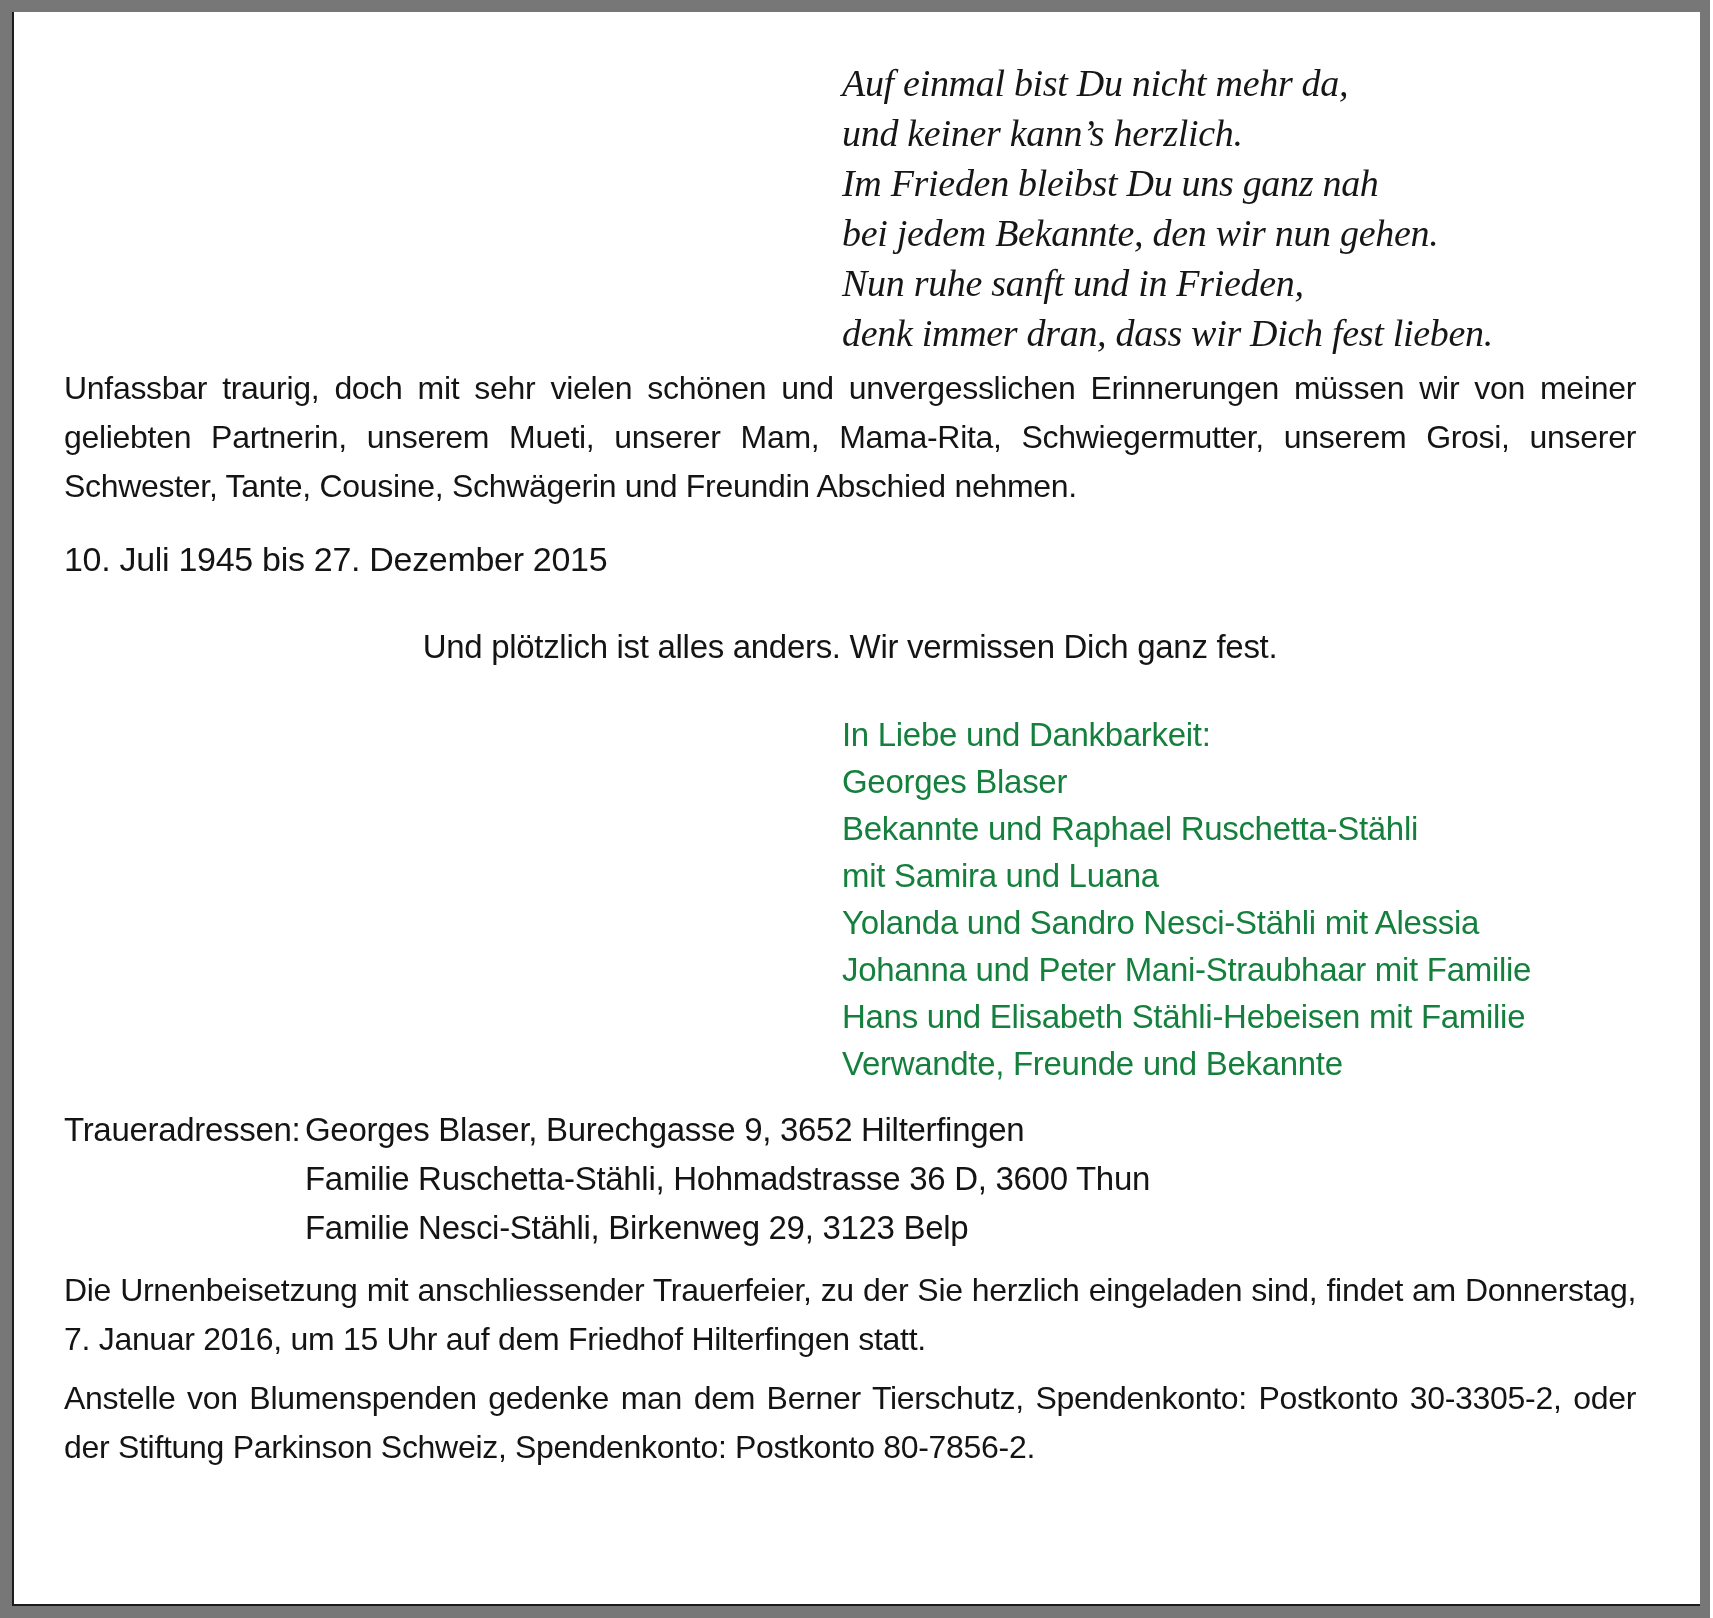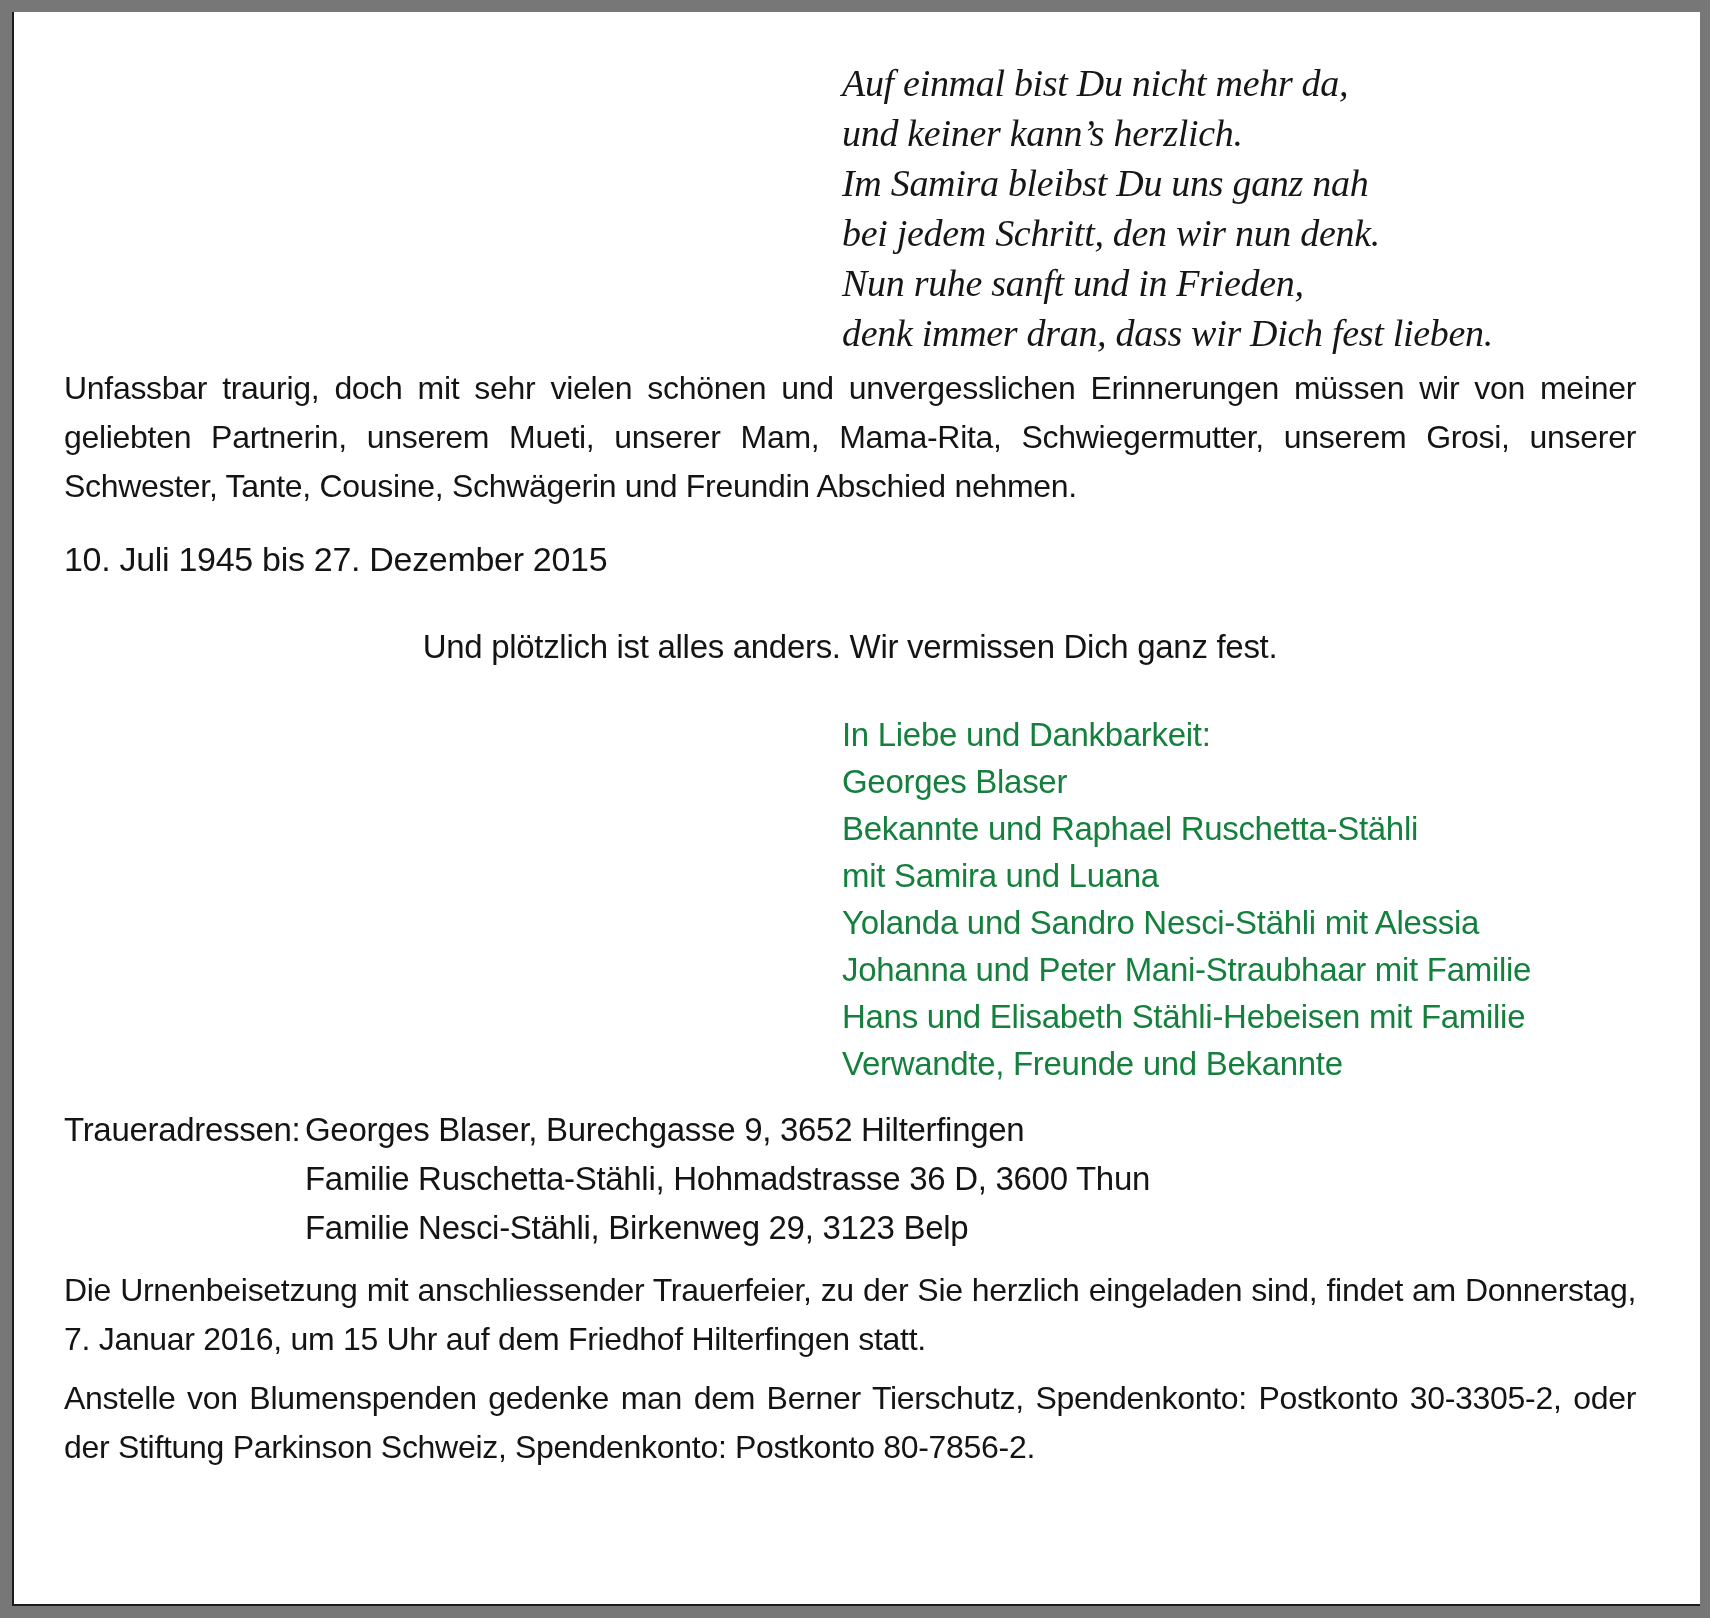--- a/index.html
+++ b/index.html
@@ -112,22 +112,22 @@
 </head>
 <body>
 
 <div class="sheet">
   <div class="inner">
     <div class="content">
 
       <div class="poem">
         <div>Auf einmal bist Du nicht mehr da,</div>
         <div>und keiner kann’s herzlich.</div>
-        <div>Im Samira bleibst Du uns ganz nah</div>
-        <div>bei jedem Schritt, den wir nun denk.</div>
+        <div>Im Frieden bleibst Du uns ganz nah</div>
+        <div>bei jedem Bekannte, den wir nun gehen.</div>
         <div>Nun ruhe sanft und in Frieden,</div>
         <div>denk immer dran, dass wir Dich fest lieben.</div>
       </div>
 
       <div class="para intro">Unfassbar traurig, doch mit sehr vielen schönen und unvergesslichen Erinnerungen müssen wir von meiner geliebten Partnerin, unserem Mueti, unserer Mam, Mama-Rita, Schwiegermutter, unserem Grosi, unserer Schwester, Tante, Cousine, Schwägerin und Freundin Abschied nehmen.</div>
 
 
       <div class="dates">10. Juli 1945 bis 27. Dezember 2015</div>
 
       <div class="lead">Und plötzlich ist alles anders. Wir vermissen Dich ganz fest.</div>

